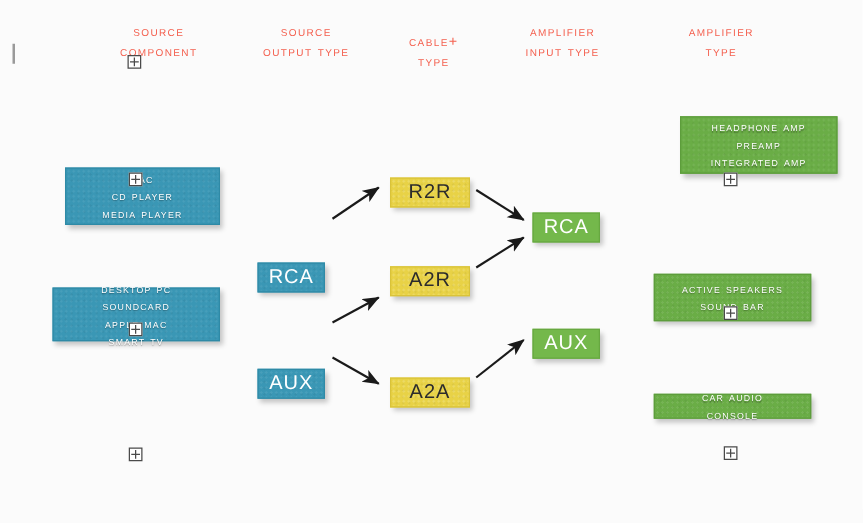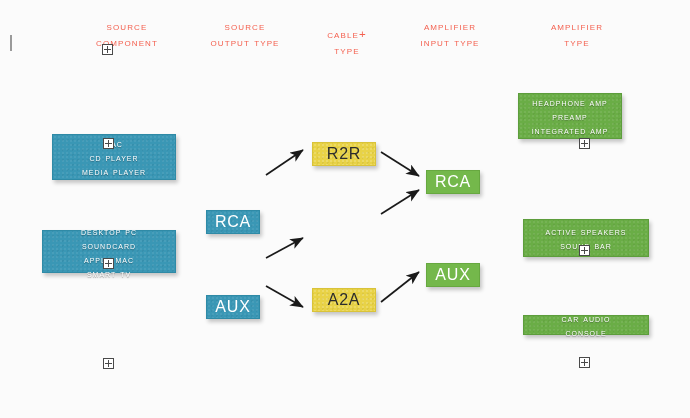--- a/index.html
+++ b/index.html
@@ -178,26 +178,27 @@
 Media Player</div>
   <div class="node big blue" style="left:42px; top:190px; width:134px; height:43px;">Desktop PC
 Soundcard
 Apple MAC
 Smart TV</div>
 
   <div class="node pill blue" style="left:206px; top:170px; width:54px; height:24px;">RCA</div>
   <div class="node pill blue" style="left:206px; top:255px; width:54px; height:24px;">AUX</div>
 
   <div class="node pill yellow" style="left:312px; top:142px; width:64px; height:24px;">R2R</div>
-  <div class="node pill yellow" style="left:312px; top:288px; width:64px; height:24px;">A2A</div>
+  <div class="node pill yellow" style="left:312px; top:213px; width:64px; height:24px;">A2R</div>
+  <div class="node pill yellow" style="left:312px; top:302px; width:64px; height:24px;">A2A</div>
 
   <div class="node pill greenlight" style="left:426px; top:170px; width:54px; height:24px;">RCA</div>
   <div class="node pill greenlight" style="left:426px; top:263px; width:54px; height:24px;">AUX</div>
 
-  <div class="node big green" style="left:518px; top:93px; width:104px; height:46px;">Headphone Amp
+  <div class="node big green" style="left:544px; top:93px; width:126px; height:46px;">Headphone Amp
 Preamp
 Integrated Amp</div>
   <div class="node big green" style="left:523px; top:219px; width:126px; height:38px;">Active Speakers
 Sound Bar</div>
   <div class="node big green" style="left:523px; top:315px; width:126px; height:20px;">Car Audio
 Console</div>
 
   <div class="move-handle" style="left:102px; top:44px;"></div>
   <div class="move-handle" style="left:103px; top:138px;"></div>
   <div class="move-handle" style="left:103px; top:258px;"></div>

